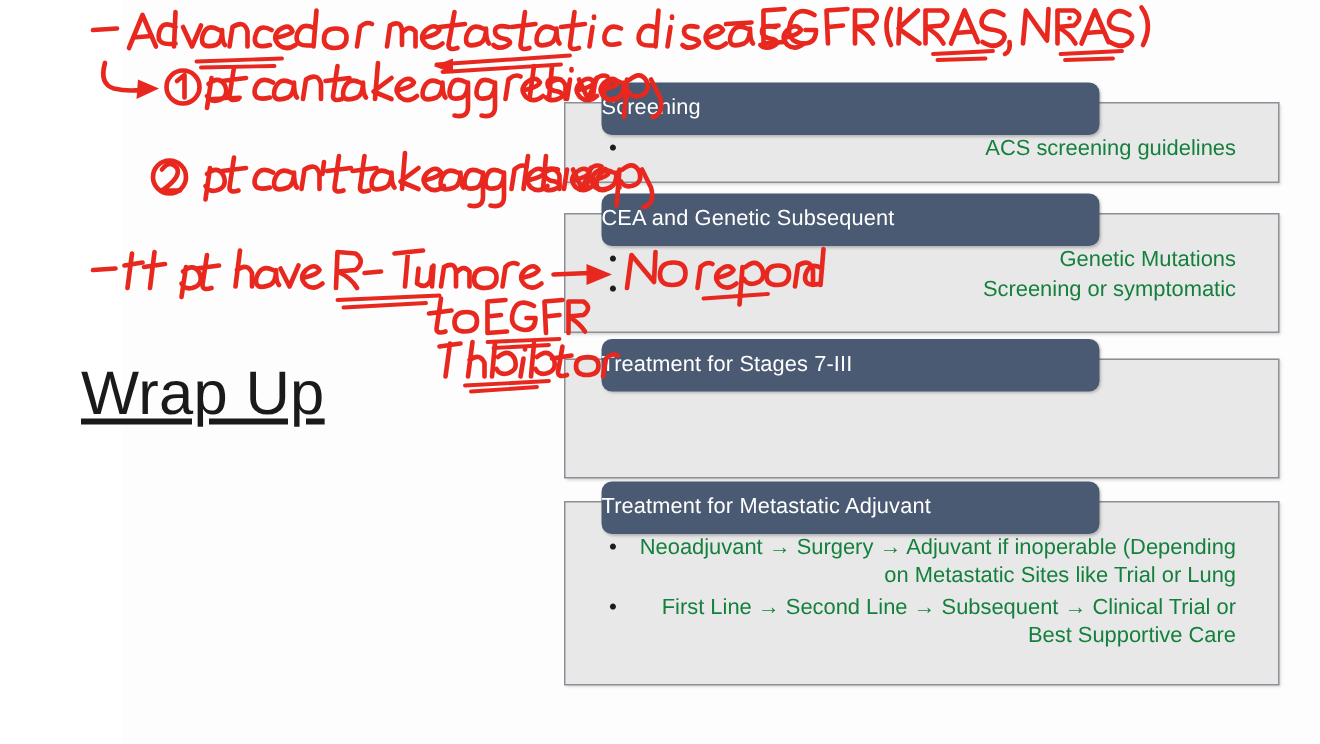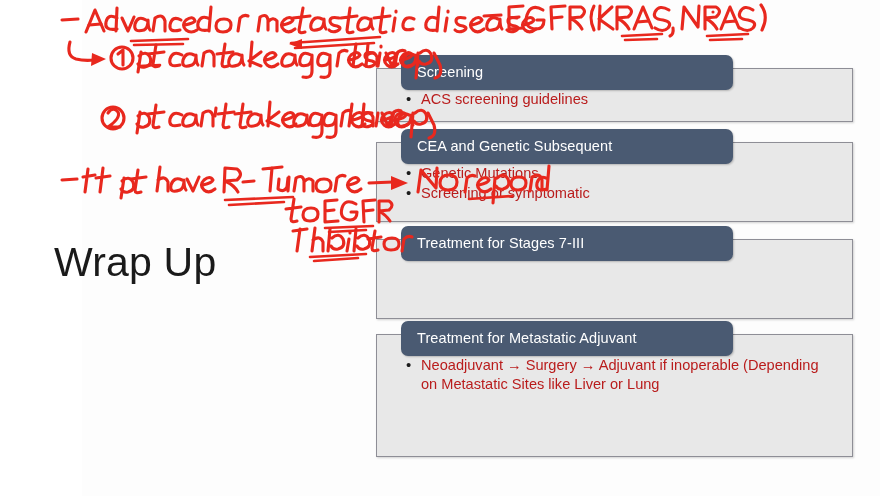--- a/index.html
+++ b/index.html
@@ -35,20 +35,21 @@
   #slide-title {
     position: absolute;
     left: 54px;
     top: 240px;
     font-size: 41px;
     line-height: 1.1;
     color: #1a1a1a;
     font-weight: 400;
     letter-spacing: 0.2px;
     white-space: nowrap;
+    text-decoration: underline;
   }
 
   
   .section {
     position: absolute;
     left: 376px;
   }
   .section-body {
     position: absolute;
     left: 0;
@@ -63,21 +64,20 @@
     position: absolute;
     left: 25px;
     top: 0;
     width: 332px;
     height: 35px;
     background: #4a5a72;
     border-radius: 7px;
     box-sizing: border-box;
     display: flex;
     align-items: center;
-    padding-left: 16px;
     box-shadow: 1px 1px 2px rgba(0,0,0,0.22);
     z-index: 3;
   }
   .section-header-label {
     color: #ffffff;
     font-size: 14.5px;
     line-height: 1;
     letter-spacing: 0.1px;
     white-space: nowrap;
   }
@@ -89,22 +89,23 @@
     margin: 0;
     padding: 0;
     list-style: none;
     z-index: 2;
   }
   .bullets li {
     position: relative;
     padding-left: 17px;
     font-size: 14.6px;
     line-height: 1.33;
-    color: #b91c1c;
+    color: #15803d;
     margin-bottom: 1px;
+    text-align: right;
   }
   .bullets li::before {
     content: "\2022";
     position: absolute;
     left: 2px;
     top: -1px;
     font-size: 15px;
     color: #1c1c1c;
   }
 
@@ -185,21 +186,22 @@
     <ul class="bullets">
     </ul>
   </div>
 
   <div class="section" id="section-metastatic">
     <div class="section-body"></div>
     <div class="section-header">
       <span class="section-header-label">Treatment for Metastatic Adjuvant</span>
     </div>
     <ul class="bullets">
-      <li>Neoadjuvant → Surgery → Adjuvant if inoperable (Depending on Metastatic Sites like Liver or Lung</li>
+      <li>Neoadjuvant → Surgery → Adjuvant if inoperable (Depending on Metastatic Sites like Trial or Lung</li>
+      <li>First Line → Second Line → Subsequent → Clinical Trial or Best Supportive Care</li>
     </ul>
   </div>
 
   <svg id="ink-layer" viewBox="0 0 880 496">
 
     <g>
       <path class="ink" d="M62,20 L78,19"></path>
 
       <path class="ink" d="M86,32 L95,10 L104,31"></path>
       <path class="ink" d="M89,25 L101,24"></path>

